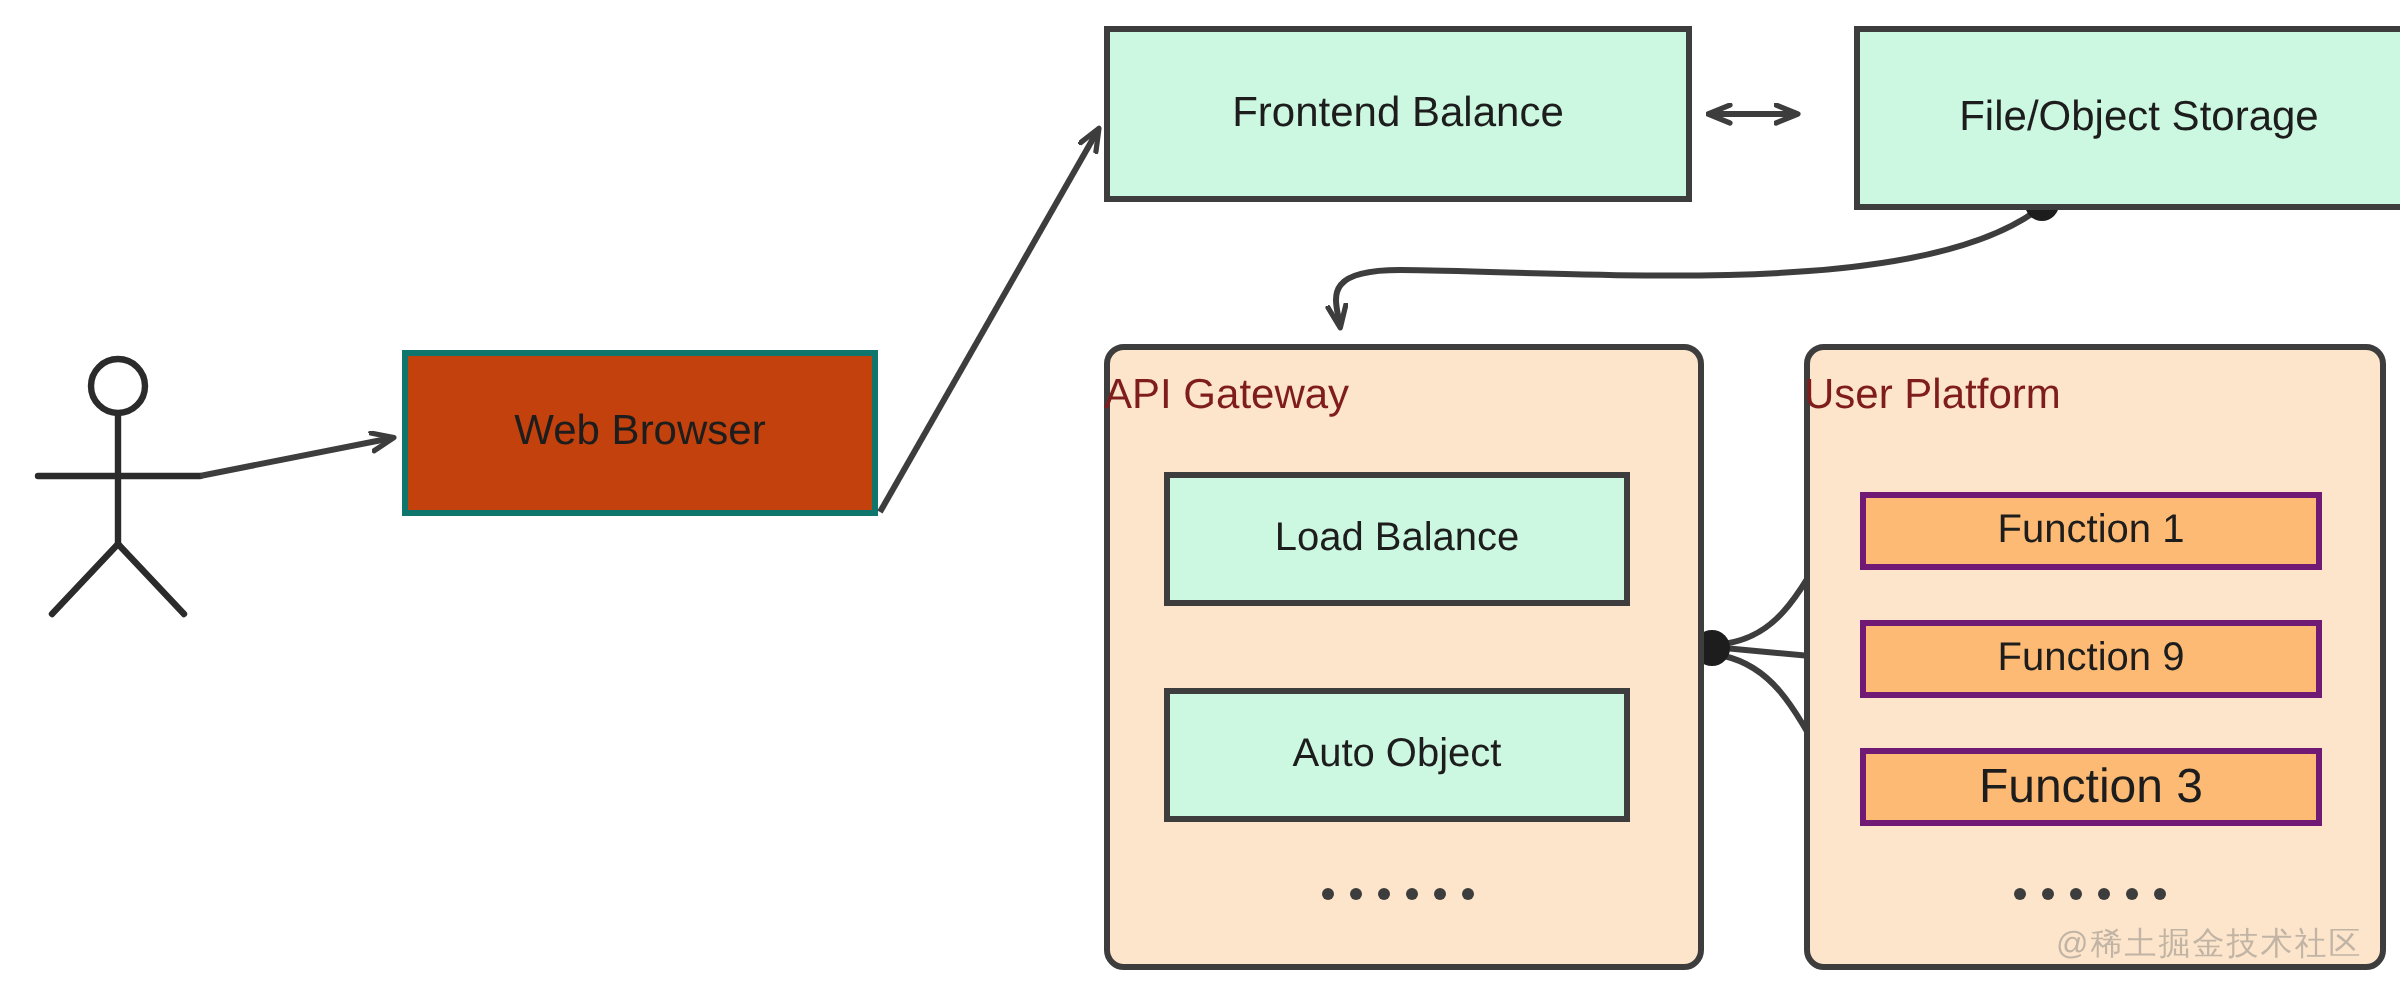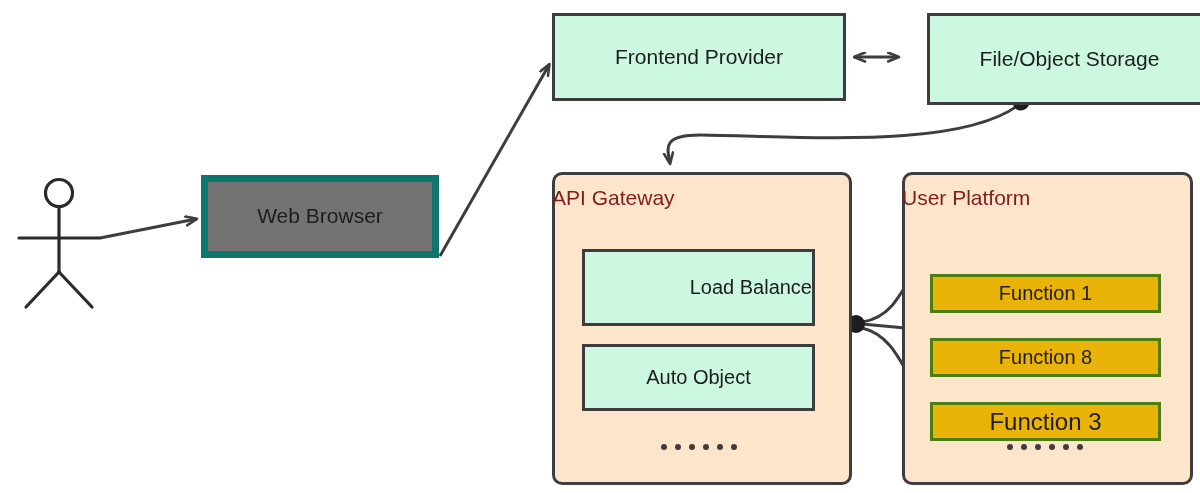--- a/index.html
+++ b/index.html
@@ -31,27 +31,26 @@
     justify-content: center;
     color: #1d1d1d;
     text-align: center;
     line-height: 1.15;
   }
   .box-green {
     background: #ccf7e0;
     border: 3px solid #3d3d3d;
   }
   .box-blue {
-    background: #737373;
-    border: 7px solid #0f766e;
+    background: #c2410c;
+    border: 3px solid #0f766e;
   }
   .box-pink {
-    background: #eab308;
-    border: 3px solid #4d7c0f;
-    margin-top: 28px;
+    background: #fdba74;
+    border: 3px solid #701a75;
   }
   .panel-orange {
     background: #fde5cb;
     border: 3px solid #3d3d3d;
     border-radius: 10px;
   }
   .panel-title {
     position: absolute;
     color: #7f1d1d;
     font-size: 21px;
@@ -126,32 +125,32 @@
       <circle cx="856" cy="324" r="9" fill="#1d1d1d"></circle>
     </g>
   </svg>
 
 
   <div class="box box-blue" style="left:201px; top:175px; width:238px; height:83px; font-size:21px;">
     <span>Web Browser</span>
   </div>
 
   <div class="box box-green" style="left:552px; top:13px; width:294px; height:88px; font-size:21px;">
-    <span>Frontend Provider</span>
+    <span>Frontend Balance</span>
   </div>
 
   <div class="box box-green" style="left:927px; top:13px; width:285px; height:92px; font-size:21px;">
     <span>File/Object Storage</span>
   </div>
 
   <div class="panel-orange" style="position:absolute; left:552px; top:172px; width:294px; height:307px;"></div>
 
   <div class="panel-title" style="left:552px; top:186px; width:294px;">API Gateway</div>
 
-  <div class="box box-green" style="left:582px; top:249px; width:233px; height:77px; font-size:20px;justify-content:flex-end;">
+  <div class="box box-green" style="left:582px; top:236px; width:233px; height:67px; font-size:20px;">
     <span>Load Balance</span>
   </div>
 
   <div class="box box-green" style="left:582px; top:344px; width:233px; height:67px; font-size:20px;">
     <span>Auto Object</span>
   </div>
 
   <div class="dots" style="left:552px; top:441px; width:294px; height:12px;">
     <i></i>
       <i></i>
@@ -163,30 +162,31 @@
 
   <div class="panel-orange" style="position:absolute; left:902px; top:172px; width:285px; height:307px;"></div>
 
   <div class="panel-title" style="left:902px; top:186px; width:285px;">User Platform</div>
 
   <div class="box box-pink" style="left:930px; top:246px; width:231px; height:39px; font-size:20px;">
     <span>Function 1</span>
   </div>
 
   <div class="box box-pink" style="left:930px; top:310px; width:231px; height:39px; font-size:20px;">
-    <span>Function 8</span>
+    <span>Function 9</span>
   </div>
 
   <div class="box box-pink" style="left:930px; top:374px; width:231px; height:39px; font-size:24px;">
     <span>Function 3</span>
   </div>
 
   <div class="dots" style="left:902px; top:441px; width:285px; height:12px;">
     <i></i>
       <i></i>
       <i></i>
       <i></i>
       <i></i>
       <i></i>
   </div>
 
+  <div class="watermark" style="left:1028px; top:462px;">@稀土掘金技术社区</div>
 
 </div>
 
 </body></html>

